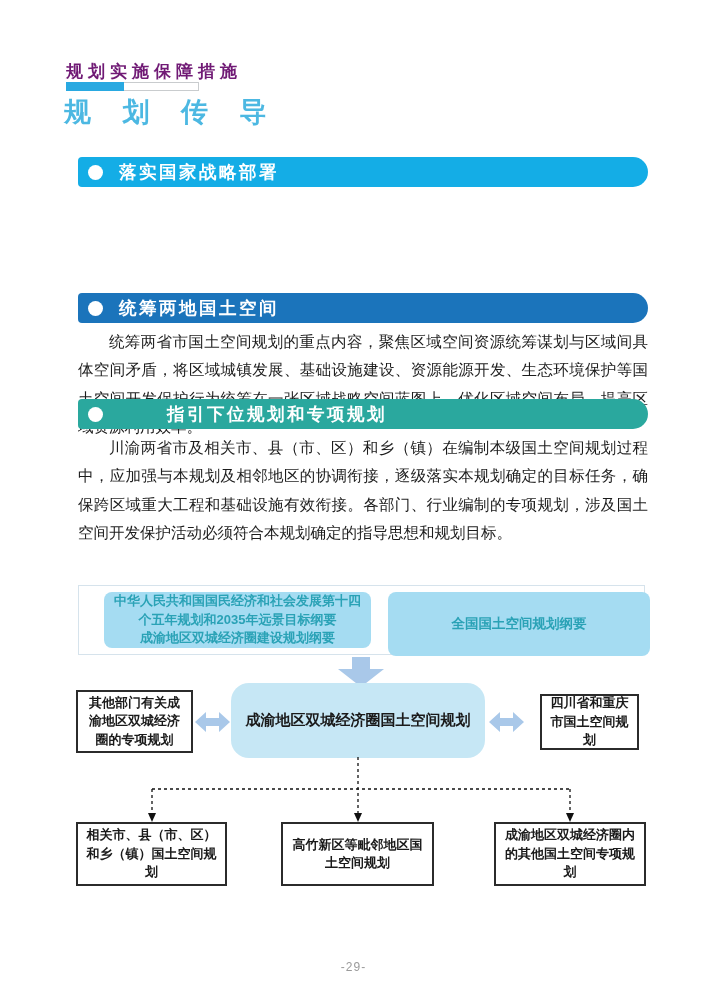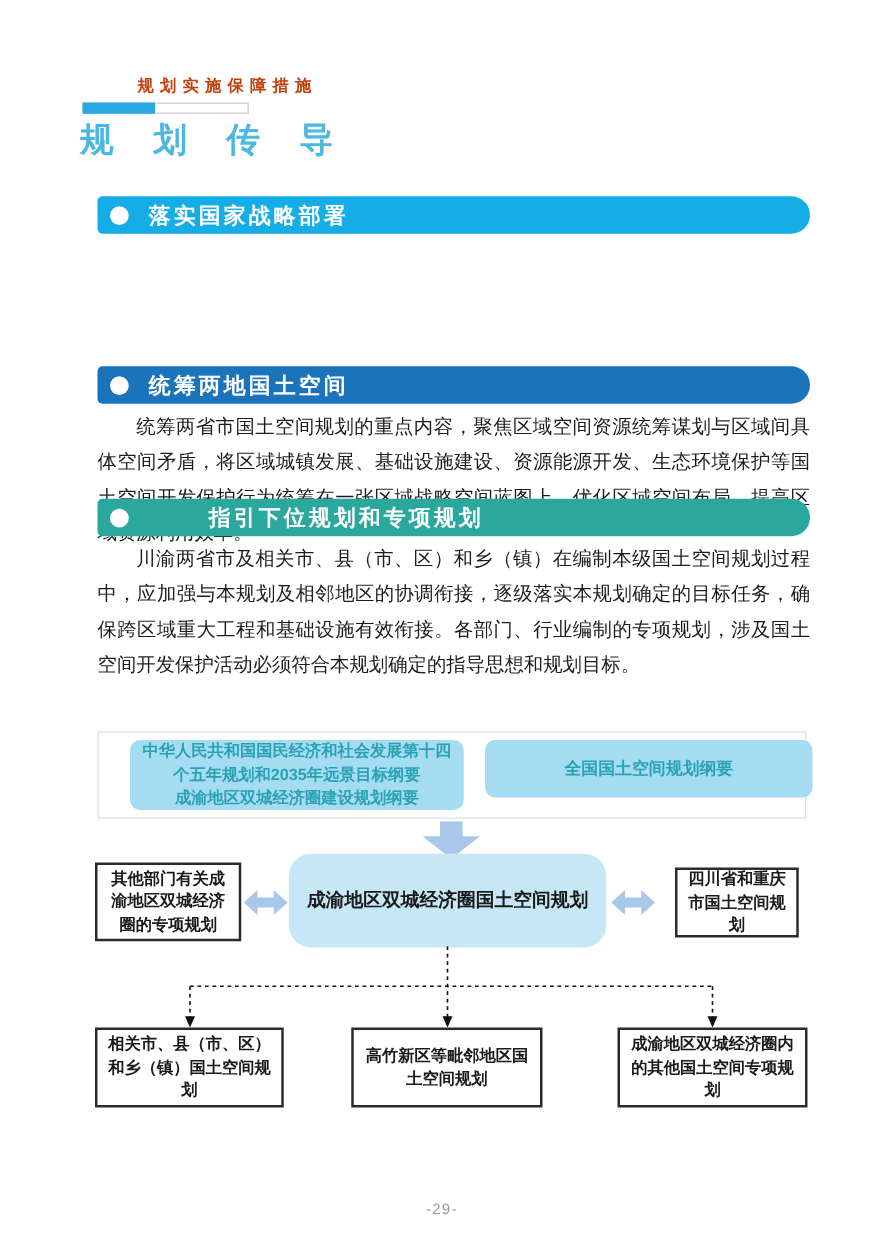--- a/index.html
+++ b/index.html
@@ -7,23 +7,22 @@
   body { font-family: "Liberation Sans", sans-serif; }
   .page {
     position: relative;
     width: 707px; height: 1000px;
     background: #ffffff;
     overflow: hidden;
   }
   
   .kicker {
     position: absolute; left: 66px; top: 60px;
-    font-size: 13px; font-weight: bold; letter-spacing: 5px;
-    color: #c2410c;
-    margin-left: 44px;
+    font-size: 17px; font-weight: bold; letter-spacing: 5px;
+    color: #701a75;
   }
   .kicker-bar {
     position: absolute; left: 66px; top: 82px;
     width: 133px; height: 9px;
     border: 1px solid #c9ccce; background: #ffffff;
   }
   .kicker-bar-fill {
     position: absolute; left: -1px; top: -1px;
     width: 58px; height: 9px; background: #29a9e1;
   }
@@ -67,21 +66,21 @@
   .sky-box {
     position: absolute; background: #a5dcf2; border-radius: 8px;
     display: flex; flex-direction: column; align-items: center; justify-content: center;
     color: #2aa2b6; font-weight: bold; text-align: center; margin-left: 16px;
   }
   .sky-box-left {
     left: 88px; top: 592px; width: 267px; height: 56px;
     font-size: 13px; line-height: 18.5px; padding: 0 6px;
   }
   .sky-box-right {
-    left: 372px; top: 592px; width: 262px; height: 46px;
+    left: 372px; top: 592px; width: 262px; height: 64px;
     font-size: 13.5px;
   }
   .arrow-abs { position: absolute; }
   .center-box {
     position: absolute; left: 231px; top: 683px; width: 254px; height: 75px;
     background: #c6e7f5; border-radius: 18px;
     display: flex; align-items: center; justify-content: center;
     color: #1a1a1a; font-size: 15px; font-weight: bold; text-align: center;
   }
   .white-box {

